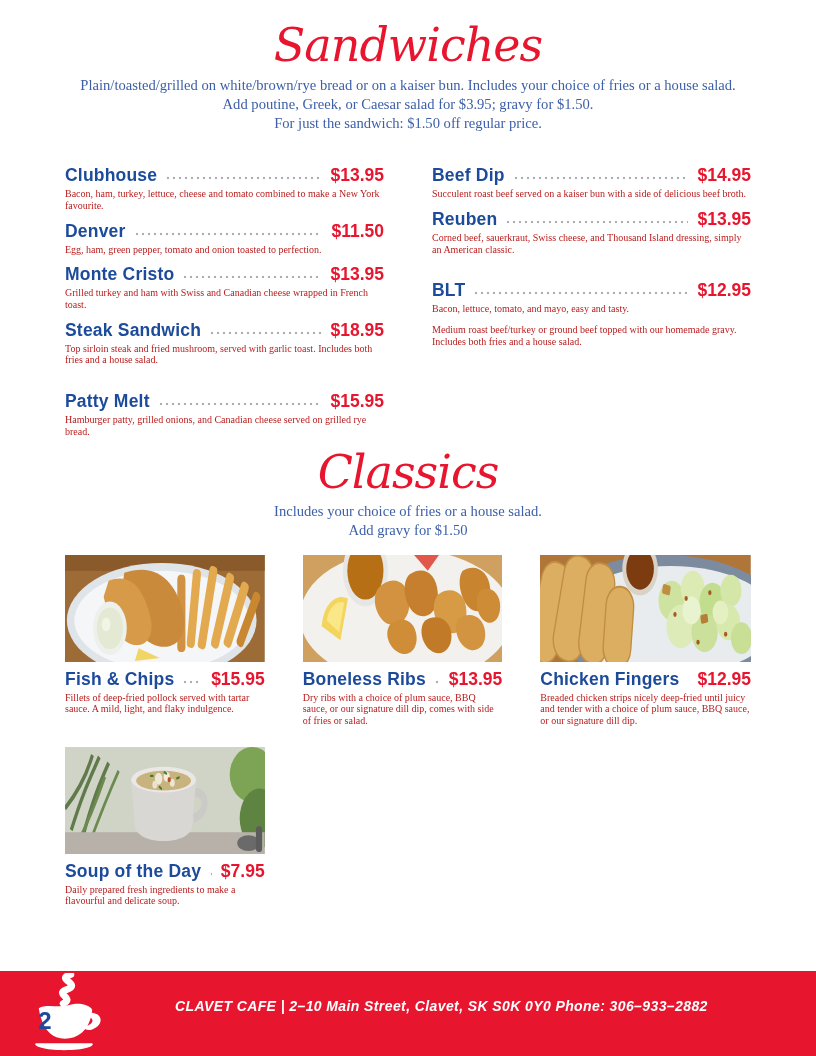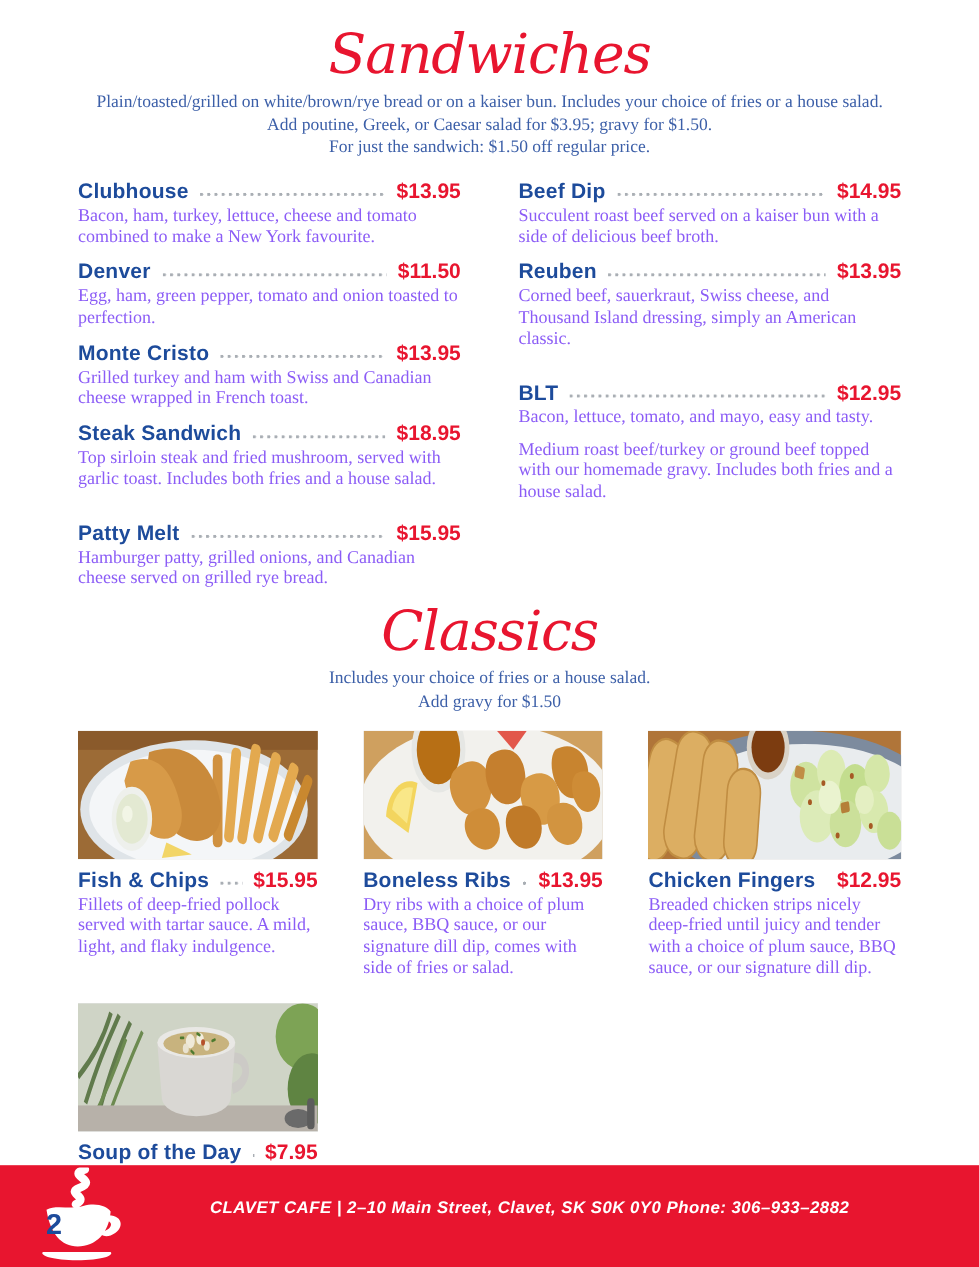--- a/index.html
+++ b/index.html
@@ -29,21 +29,21 @@
     color: #3c5fa8;
     font-size: 14.6px;
     line-height: 1.32;
   }
 
   
   .menu-columns {
     display: flex;
     gap: 48px;
     padding: 0 65px;
-    margin-top: 16px;
+    margin-top: 32px;
   }
   .menu-col { flex: 1; min-width: 0; }
 
   .menu-item { margin-bottom: 9px; }
   .menu-item.gap-lg { margin-top: 25px; }
 
   .item-head { display: flex; align-items: baseline; }
   .item-name {
     font-family: "Liberation Sans", sans-serif;
     font-weight: 700;
@@ -66,23 +66,23 @@
   .item-price {
     font-family: "Liberation Sans", sans-serif;
     font-weight: 700;
     font-size: 17.5px;
     line-height: 20px;
     color: #e8152f;
     white-space: nowrap;
   }
   .item-desc {
     margin-top: 3px;
-    font-size: 15px;
+    font-size: 10px;
     line-height: 1.17;
-    color: #8b5cf6;
+    color: #b91c1c;
   }
 
   
   .classics-header { }
   .classics-grid {
     display: grid;
     grid-template-columns: 1fr 1fr 1fr;
     column-gap: 38px;
     row-gap: 20px;
     padding: 0 65px;

